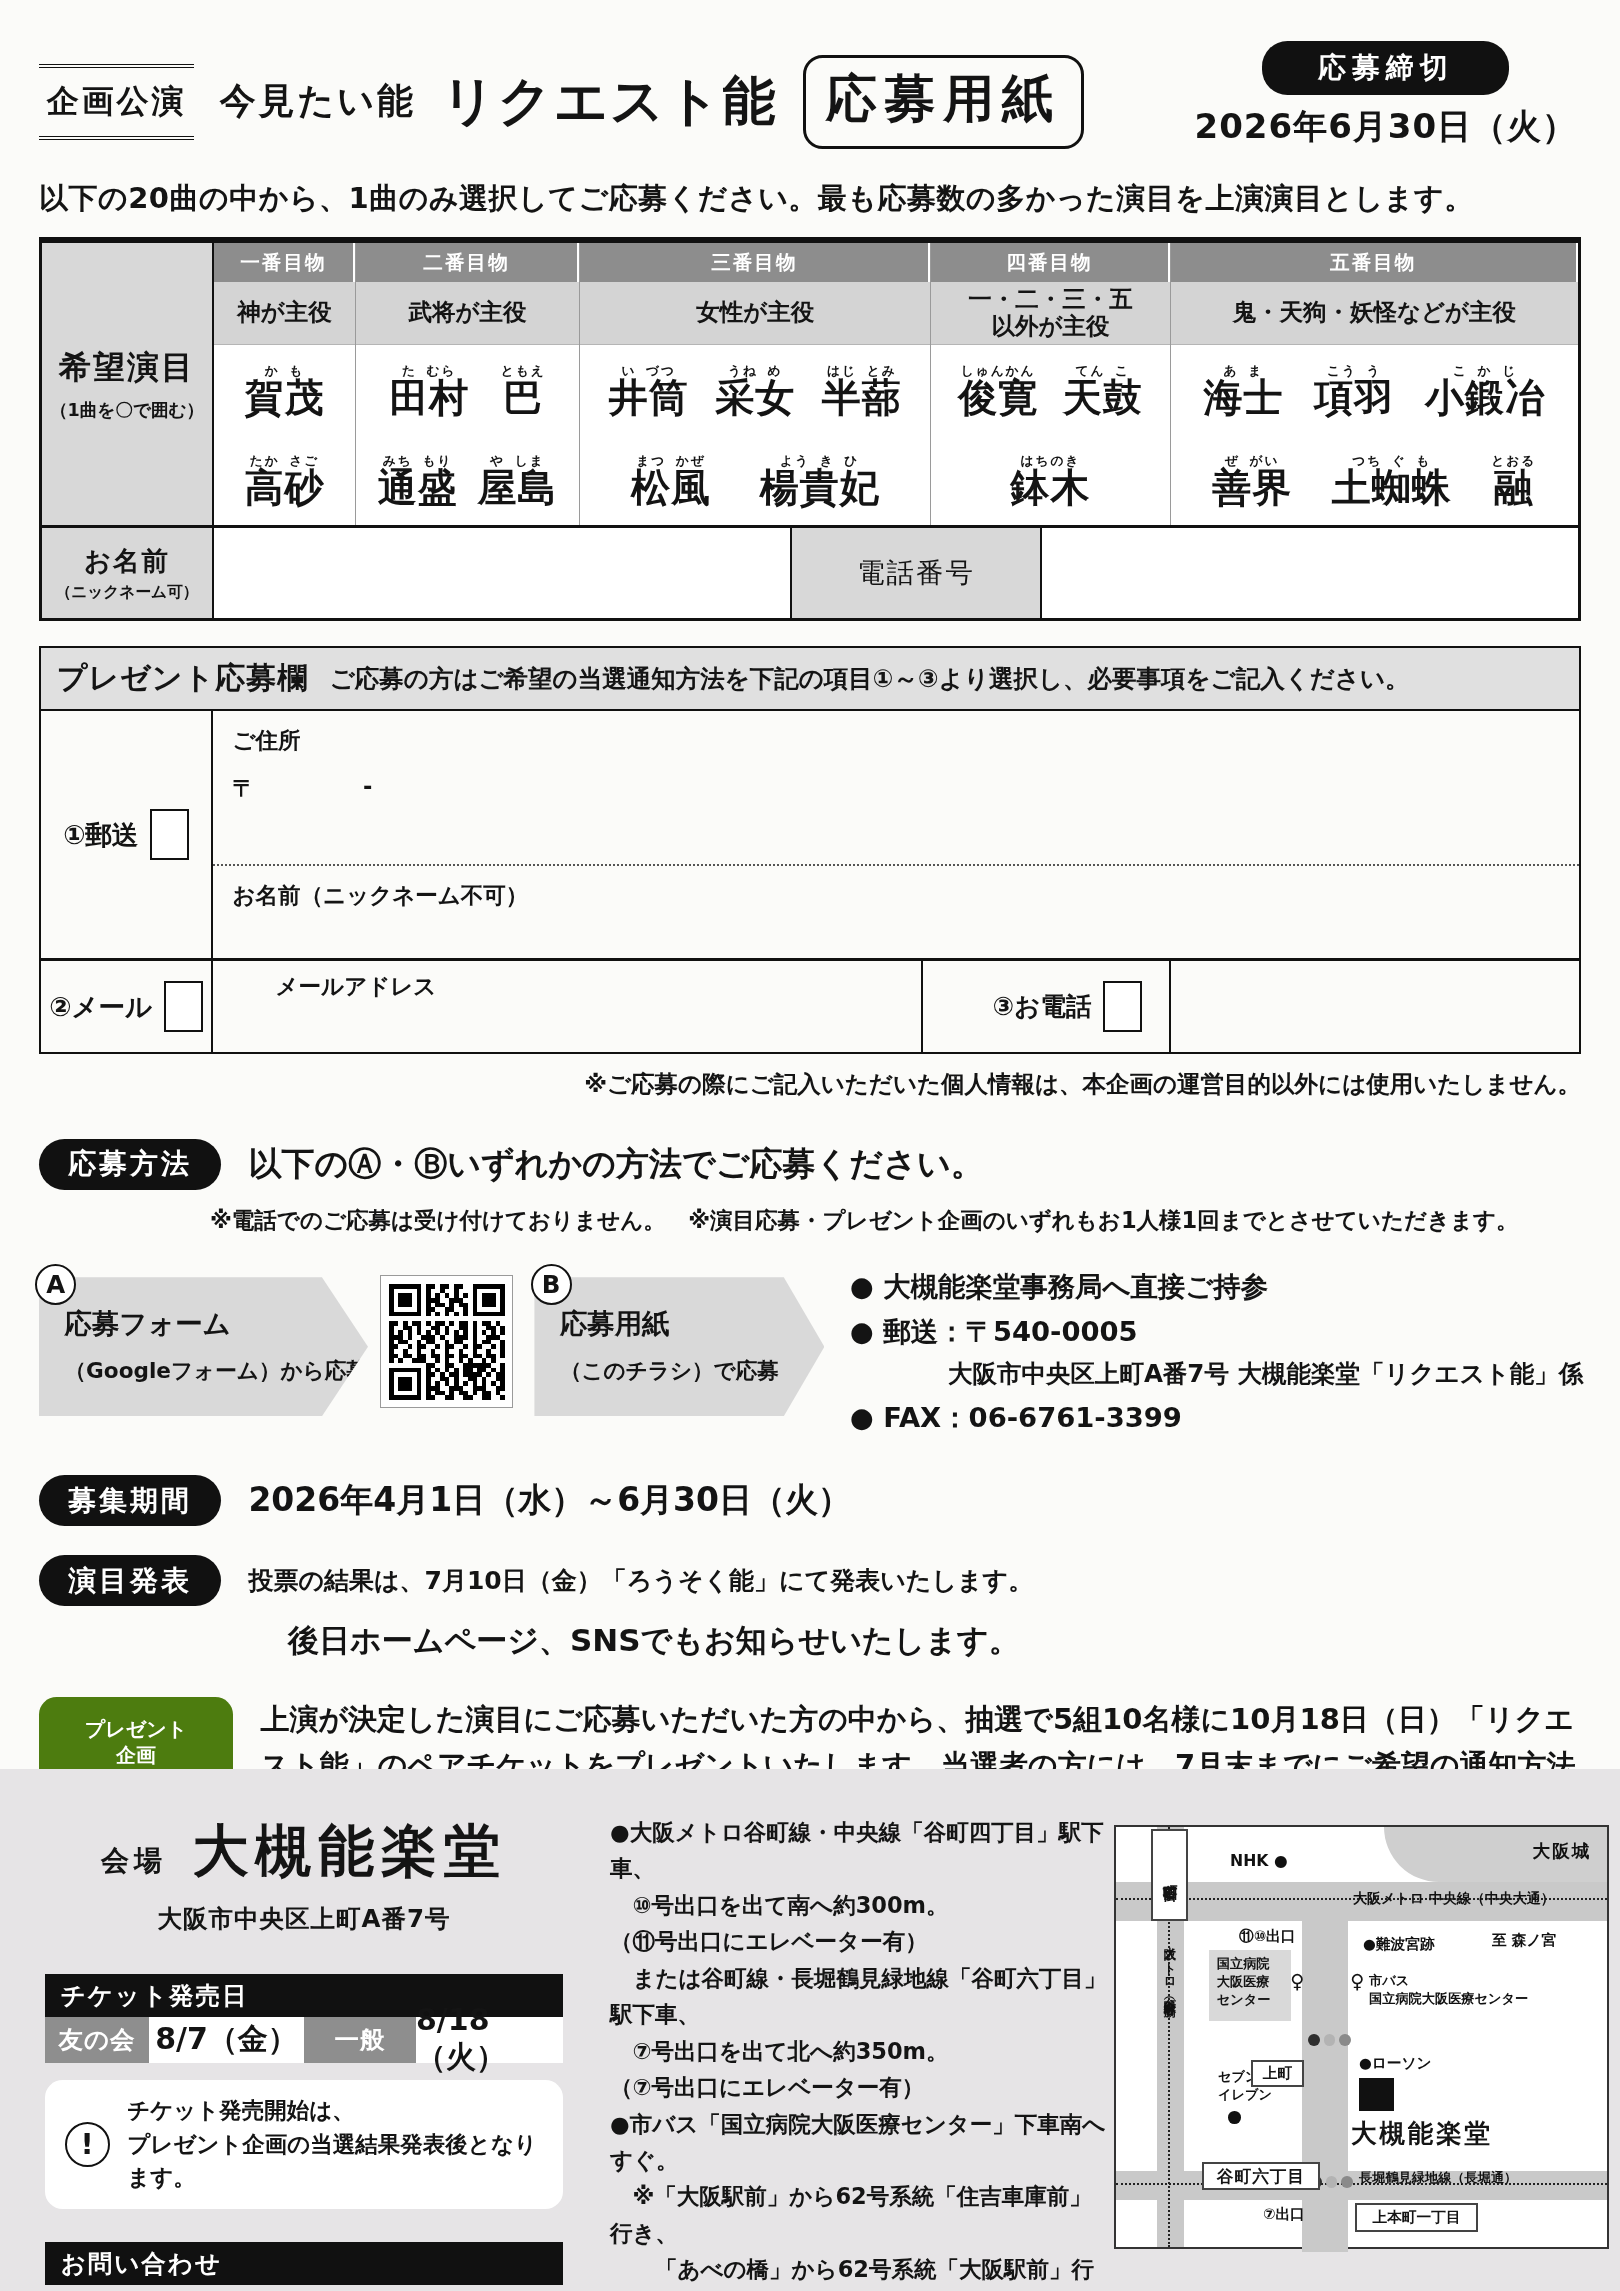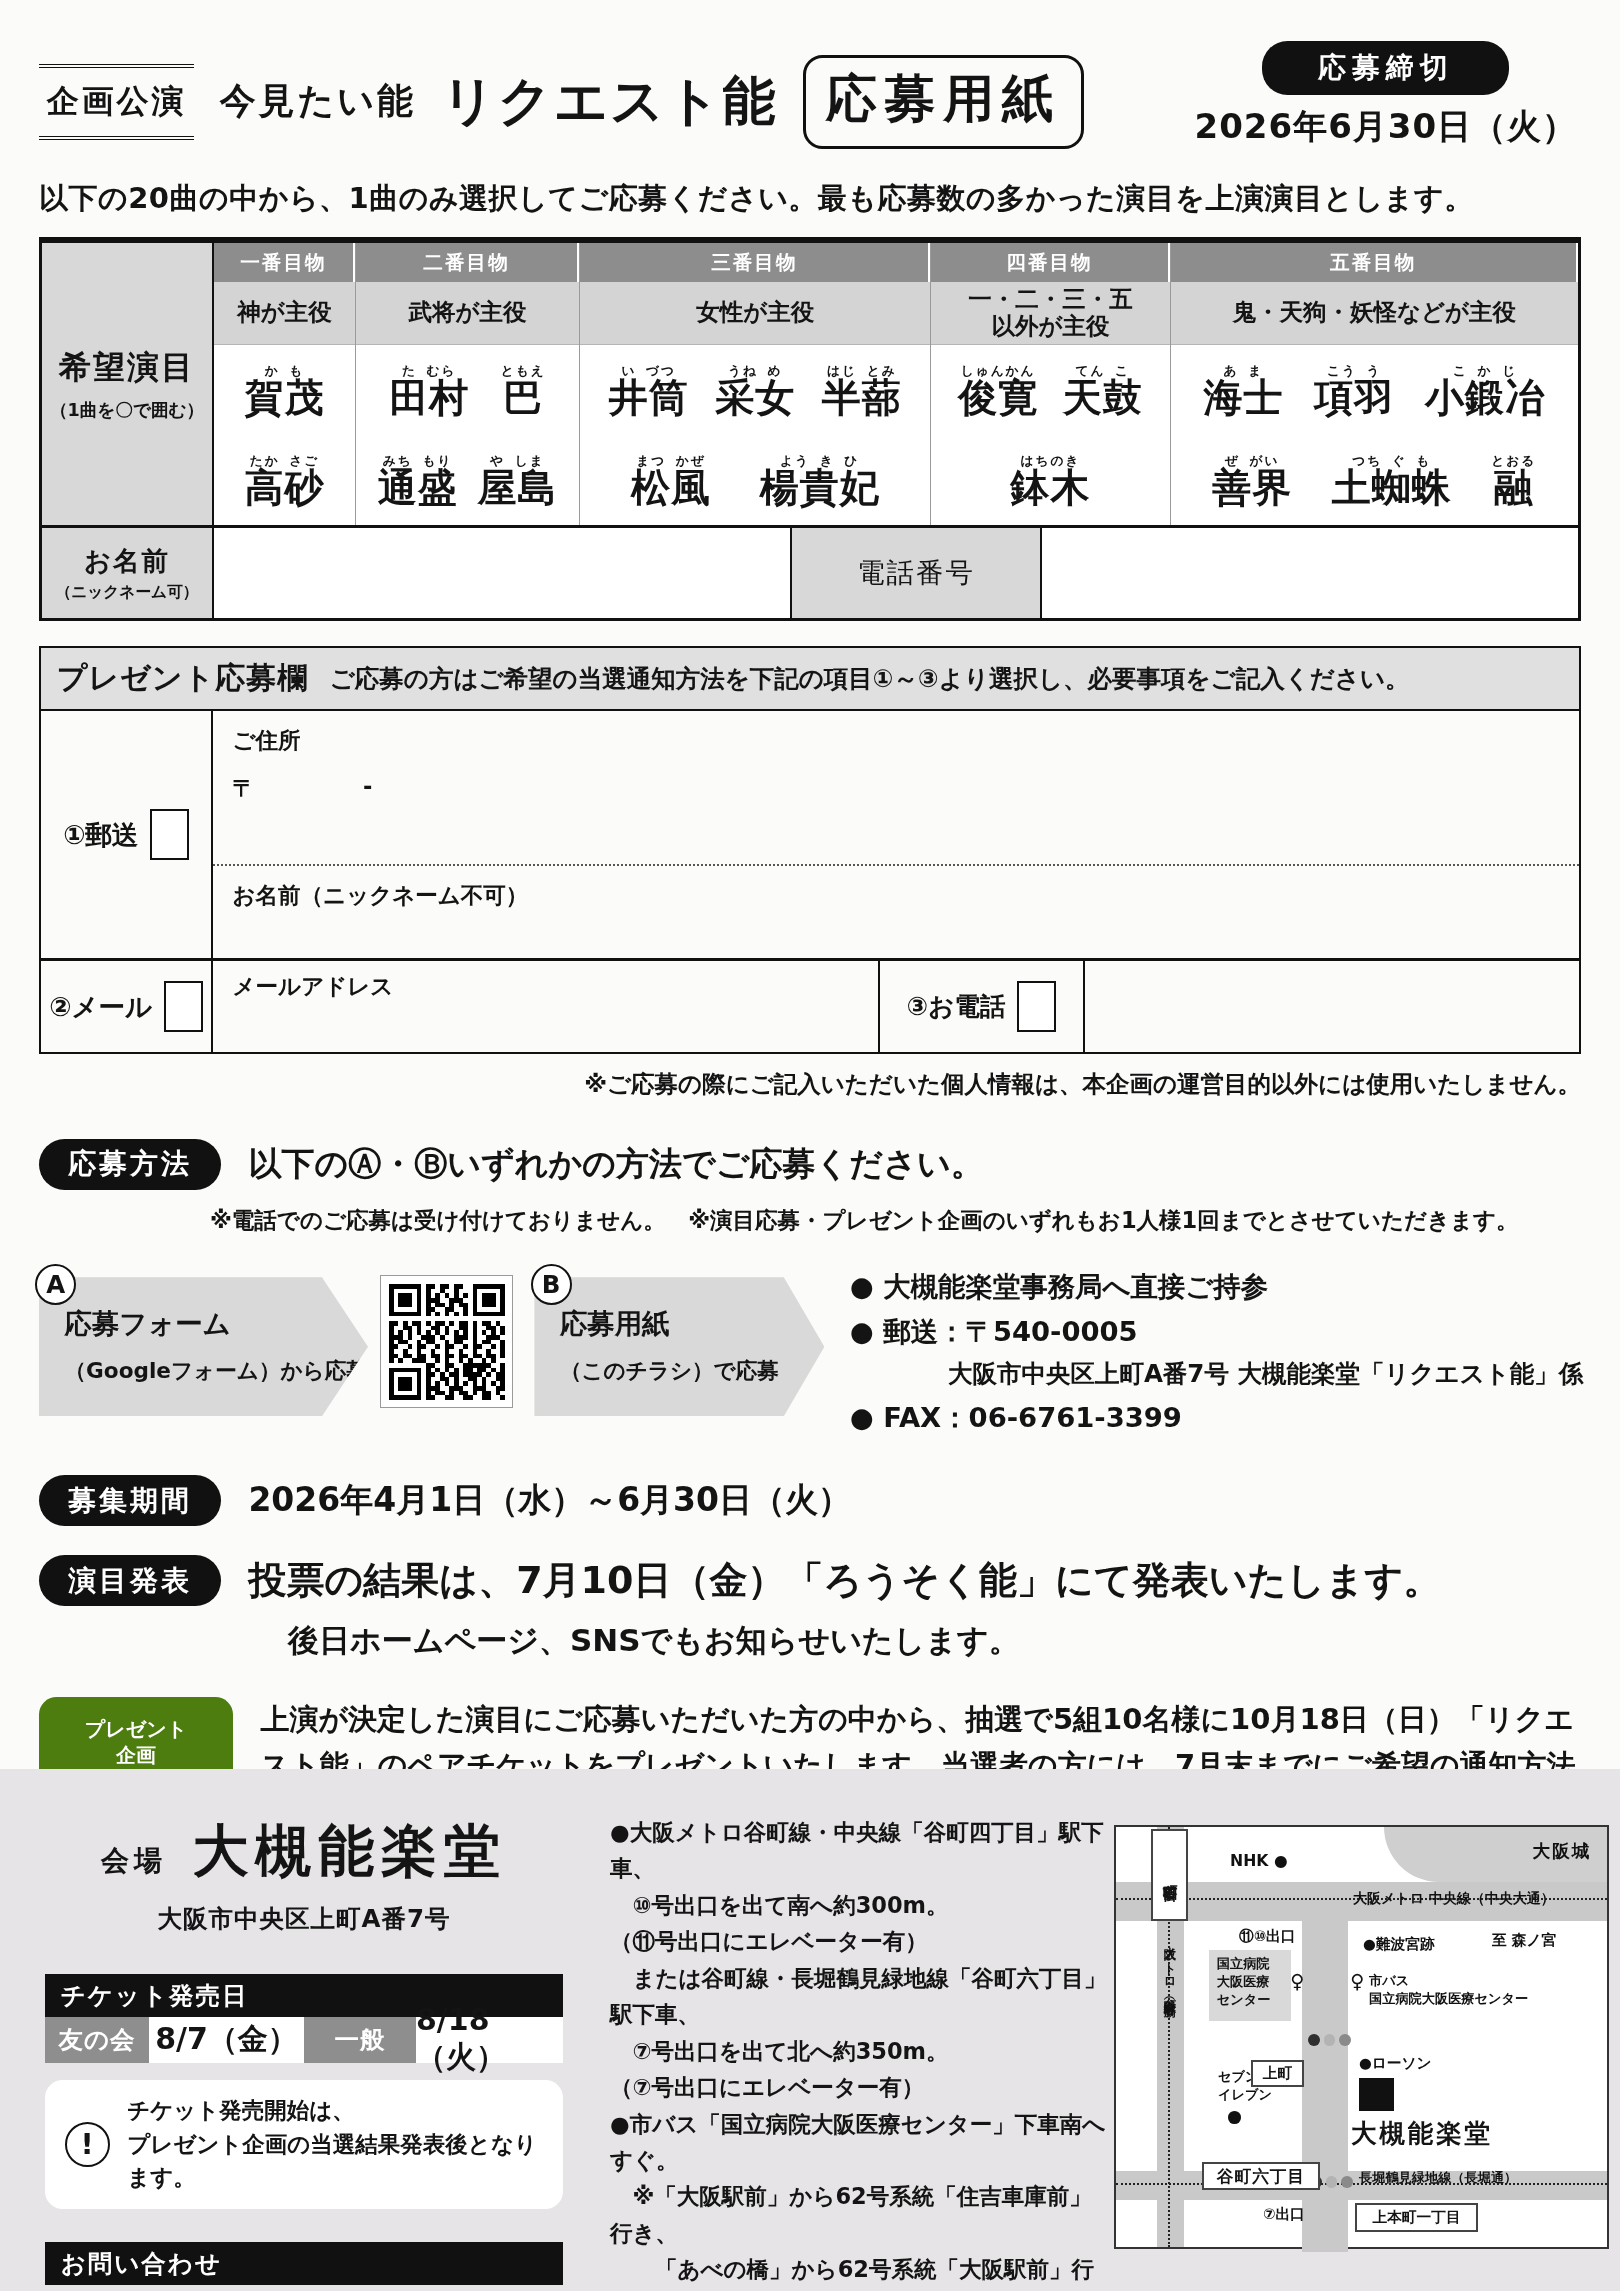--- a/index.html
+++ b/index.html
@@ -52,21 +52,21 @@
   .p-inst { font-size:24.5px; font-weight:700; }
   .p-row1 { display:flex; height:247px; }
   .p-opt { width:172px; border-right:2px solid #111; display:flex; align-items:center; justify-content:center; gap:11.8px; }
   .p-opt .olbl { font-size:26.5px; font-weight:800; white-space:nowrap; }
   .checkbox { width:39px; height:51px; border:2.9px solid #111; background:#fff; flex:none; }
   .p-content { flex:1; display:flex; flex-direction:column; }
   .addr-zone { height:155px; border-bottom:2.9px dotted #555; padding:13.7px 19.6px; }
   .addr-lbl { font-size:22.5px; font-weight:700; }
   .postal { font-size:22.5px; font-weight:700; margin-top:17.6px; display:flex; gap:108px; }
   .name-zone { flex:1; padding:13.7px 19.6px; font-size:22.5px; font-weight:700; }
-  .p-row2 { display:flex; height:94px; border-top:3.9px solid #111; }
+  .p-row2 { display:flex; height:94px; border-top:3.9px solid #111;gap:43px; }
   .p-email { width:667px; border-right:2px solid #111; padding:9.8px 19.6px; font-size:22.5px; font-weight:700; }
   .p-tel { width:205px; border-right:2px solid #111; display:flex; align-items:center; justify-content:center; gap:11.8px; font-size:25.5px; font-weight:800; }
   .p-blank { flex:1; }
   .privacy { font-size:23.5px; font-weight:700; text-align:right; margin-top:13.7px; }
 
   
   .badge-pill { background:#111; color:#fff; border-radius:26.5px; width:182px; height:51px; display:flex; align-items:center; justify-content:center; font-size:28px; font-weight:800; letter-spacing:2.9px; flex:none; }
   .method-head { display:flex; align-items:center; gap:27.4px; margin-top:39px; }
   .method-lead { font-size:33px; font-weight:800; }
   .method-notes { font-size:22.5px; font-weight:700; margin:15.7px 0 0 171px; }
@@ -79,21 +79,21 @@
   .circle-badge { position:absolute; top:-13.7px; left:-3.9px; width:41px; height:41px; border:2.9px solid #111; border-radius:50%; background:#fff; display:flex; align-items:center; justify-content:center; font-size:24.5px; font-weight:800; z-index:2; }
   .m-l1 { font-size:27.4px; font-weight:800; }
   .m-l2 { font-size:21.6px; font-weight:800; margin-top:13.7px; white-space:nowrap; }
   .qr { width:133px; height:133px; border:1px solid #9a9a9a; background:#fff; padding:7.8px; margin:9.8px 21.6px 0 11.8px; flex:none; }
   .b-list { margin-left:25.5px; padding-top:5.9px; }
   .b-item { font-size:27.4px; font-weight:800; line-height:1.2; margin-bottom:11.8px; white-space:nowrap; }
   .b-addr { font-size:24.5px; font-weight:700; margin:-3.9px 0 11.8px 98px; white-space:nowrap; }
 
   .info-row { display:flex; align-items:center; gap:27.4px; margin-top:29px; }
   .info-text { font-size:33px; font-weight:800; }
-  .ann-line1 { font-size:38px; font-weight:800; }
+  .ann-line1 { font-size:25px; font-weight:800; }
   .ann-line2 { font-size:31px; font-weight:800; margin:13.7px 0 0 249px; }
 
   .pp { display:flex; gap:27.4px; margin-top:35px; align-items:flex-start; }
   .pp-badge { background:#4d7c0f; color:#fff; border-radius:17.6px; width:194px; height:90px; display:flex; flex-direction:column; align-items:center; justify-content:center; font-size:20px; font-weight:800; line-height:1.3; flex:none; }
   .pp-text { font-size:29px; font-weight:800; line-height:1.58; }
   .pp-note { font-size:23.5px; font-weight:700; margin:17.6px 0 0 255px; }
 
   
   .footer { position:absolute; left:0; top:1769px; width:1620px; height:522px; background:#e6e4e6; }
   .f-left { position:absolute; left:45px; top:0; width:518px; }

